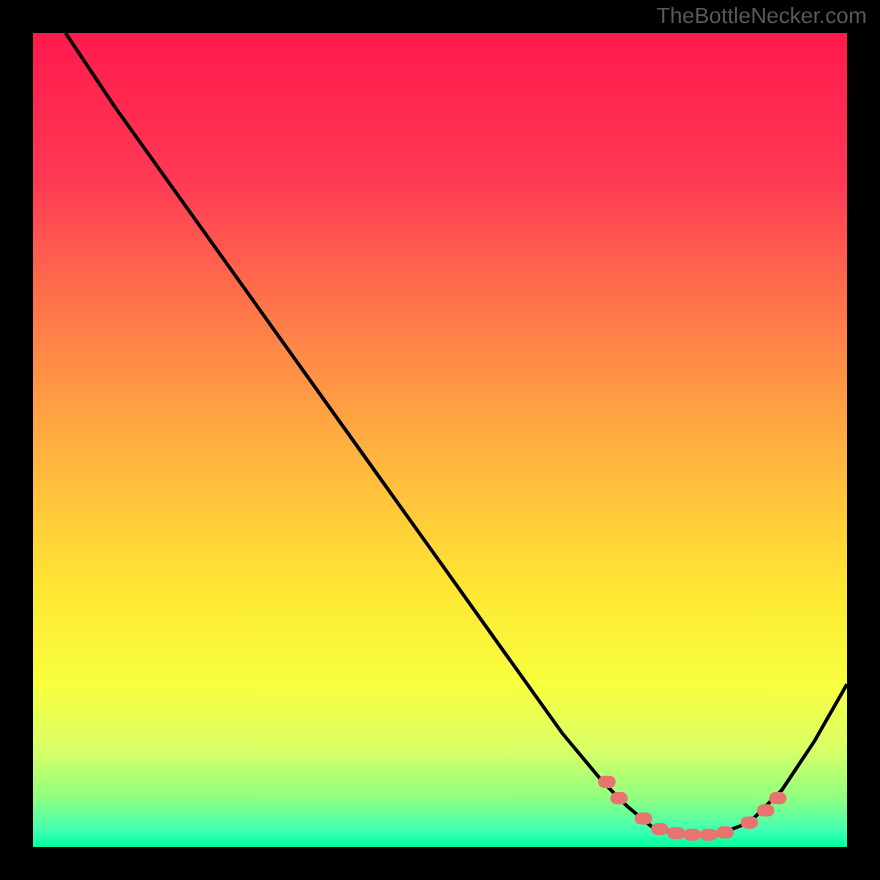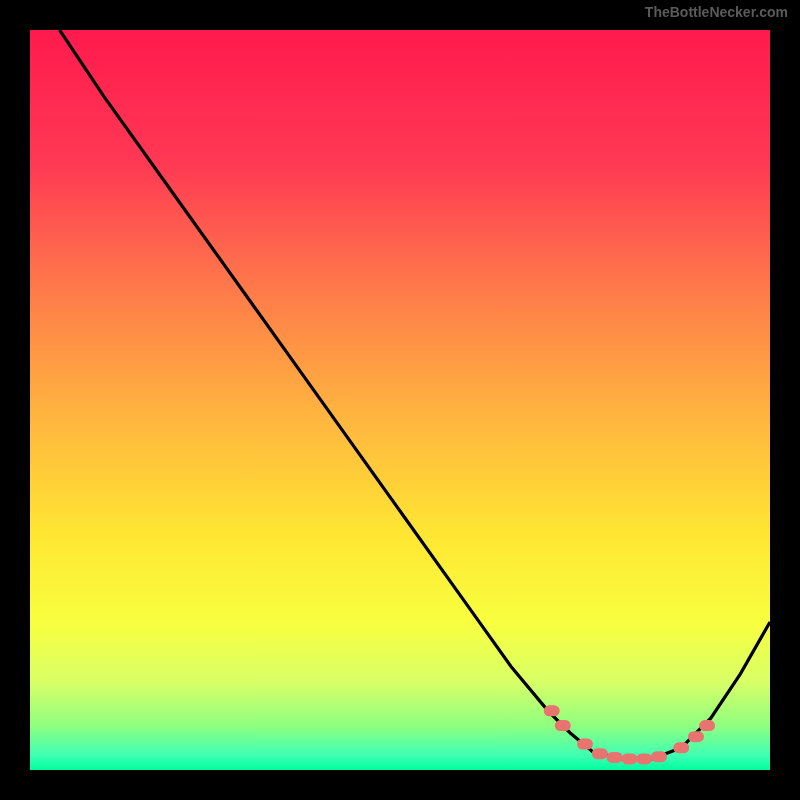--- a/index.html
+++ b/index.html
@@ -8,22 +8,22 @@
       height: 800px;
       background: #000;
       position: relative;
       font-family: Arial, sans-serif;
     }
     .watermark {
       position: absolute;
       top: 4px;
       right: 12px;
       color: #5a5a5a;
-      font-size: 14px;
-      font-weight: 700;
+      font-size: 20px;
+      font-weight: 400;
       z-index: 10;
     }
     .plot-area {
       position: absolute;
       top: 30px;
       left: 30px;
       width: 740px;
       height: 740px;
     }
     .gradient-bg {

